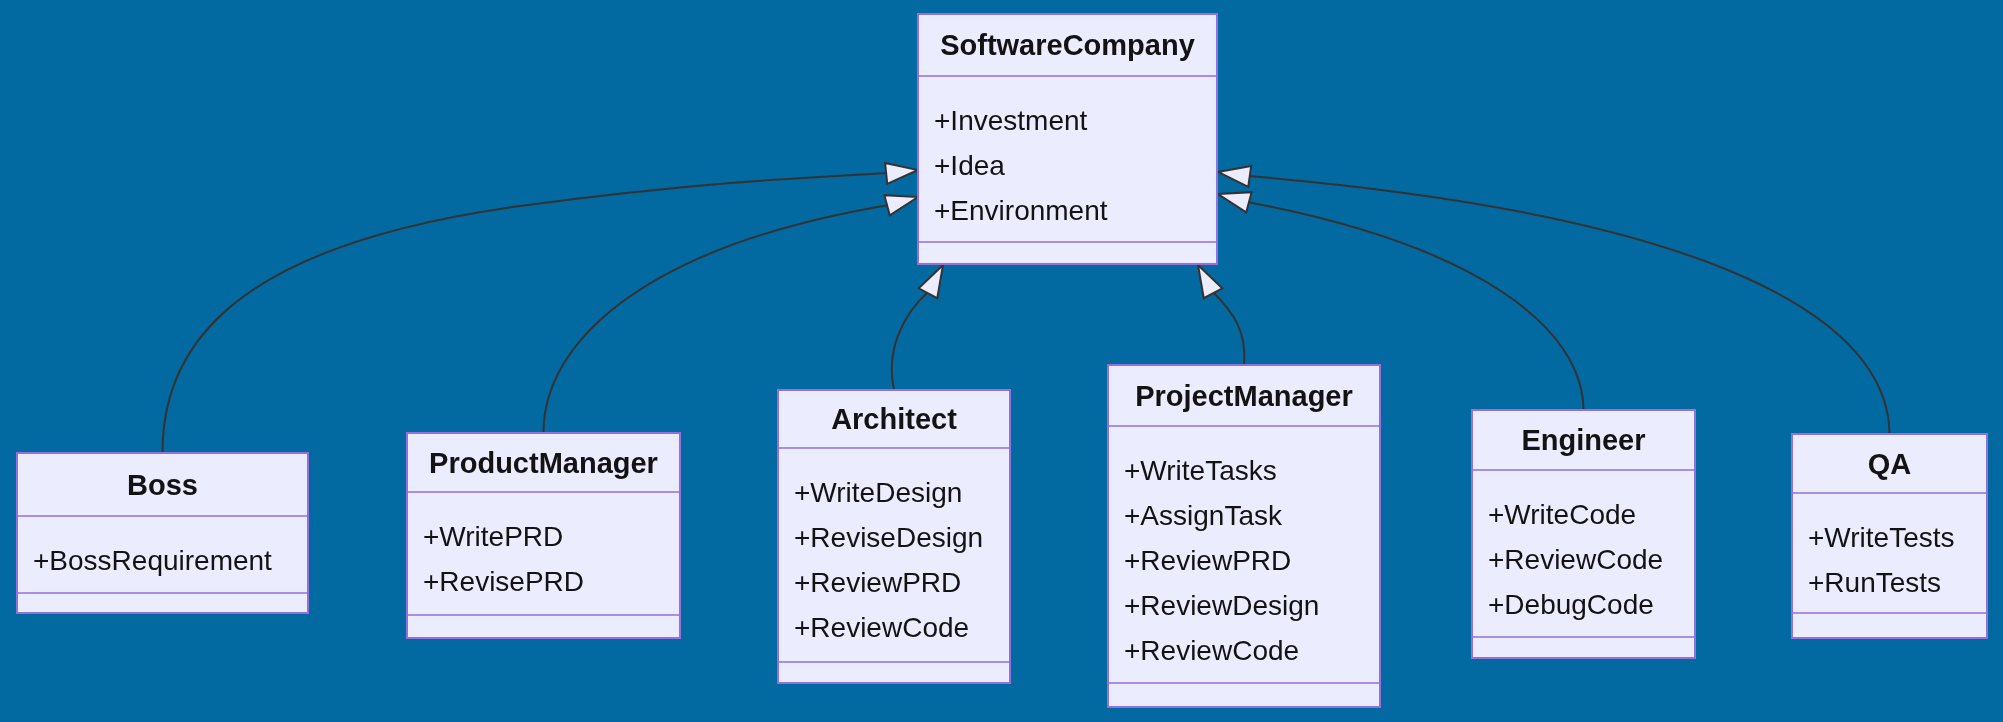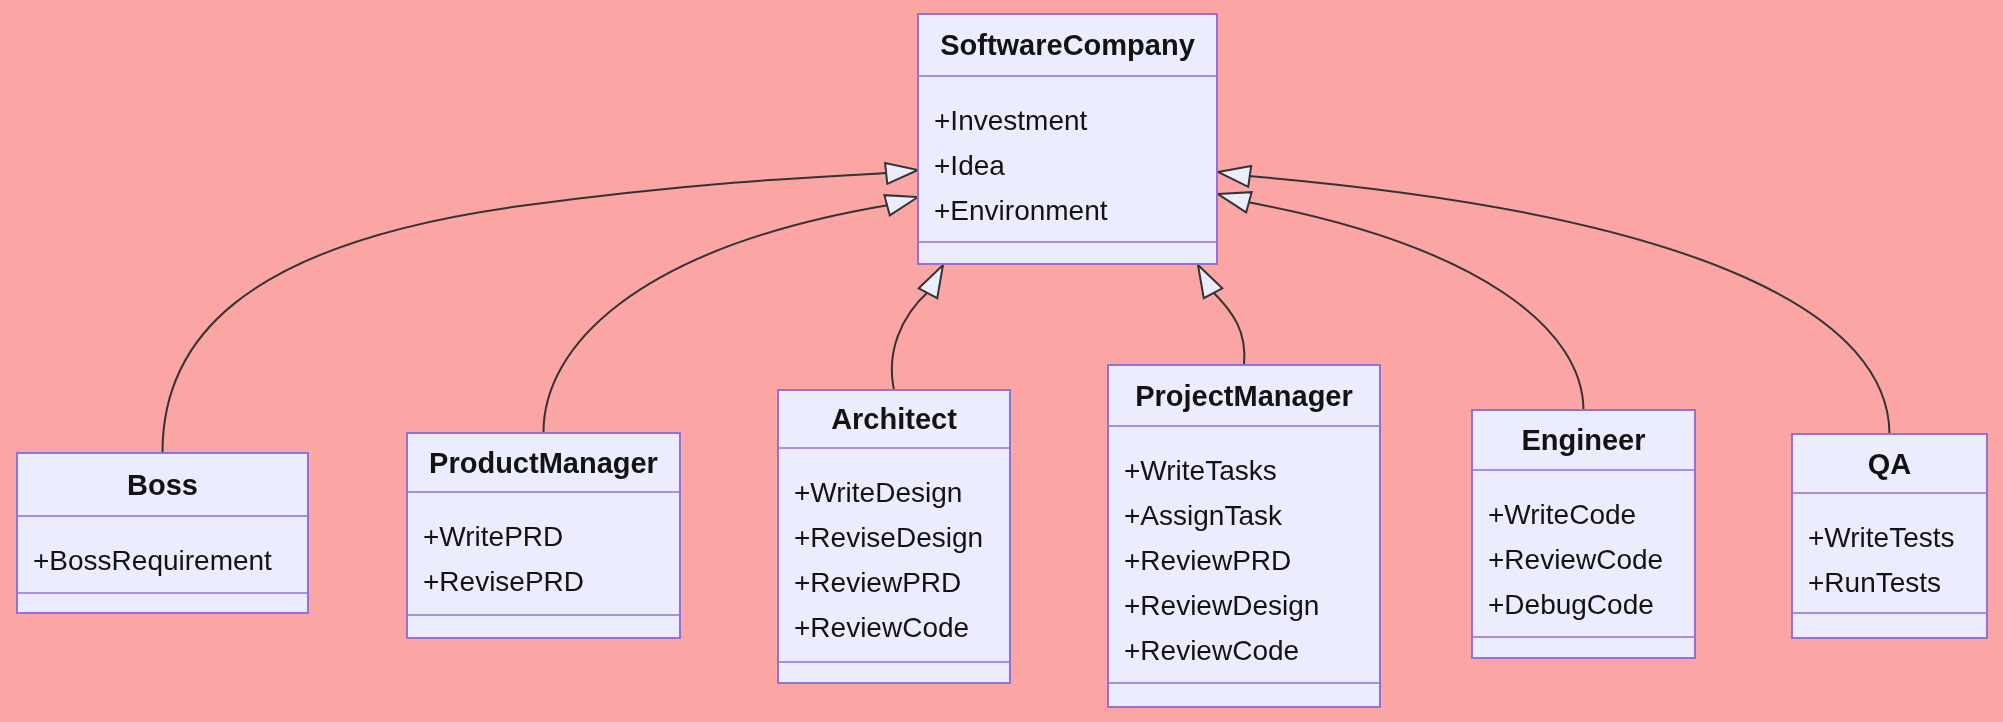--- a/index.html
+++ b/index.html
@@ -5,21 +5,21 @@
   html, body {
     margin: 0;
     padding: 0;
     background: #ffffff;
     font-family: "Liberation Sans", "DejaVu Sans", sans-serif;
   }
   .diagram-wrap {
     width: 2003px;
     height: 722px;
     position: relative;
-    background: #fca5a5;
+    background: #0369a1;
     overflow: hidden;
   }
   svg { display: block; }
   .class-title {
     font-family: "Liberation Sans", "DejaVu Sans", sans-serif;
     font-weight: bold;
     font-size: 29px;
   }
   .class-attr {
     font-family: "Liberation Sans", "DejaVu Sans", sans-serif;

